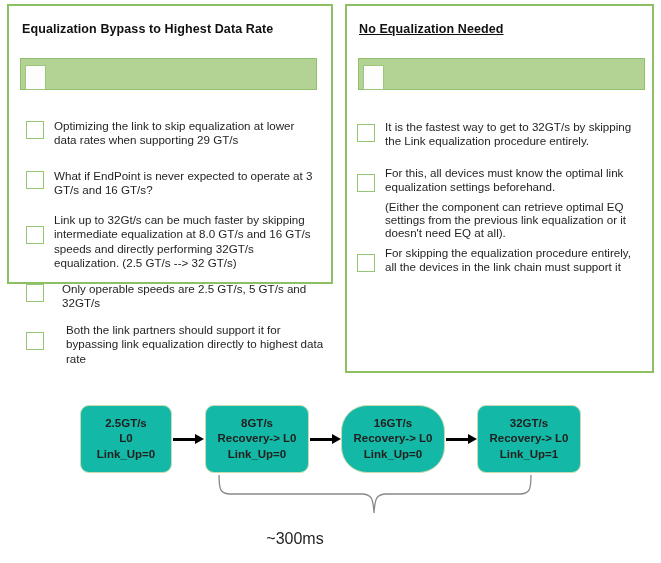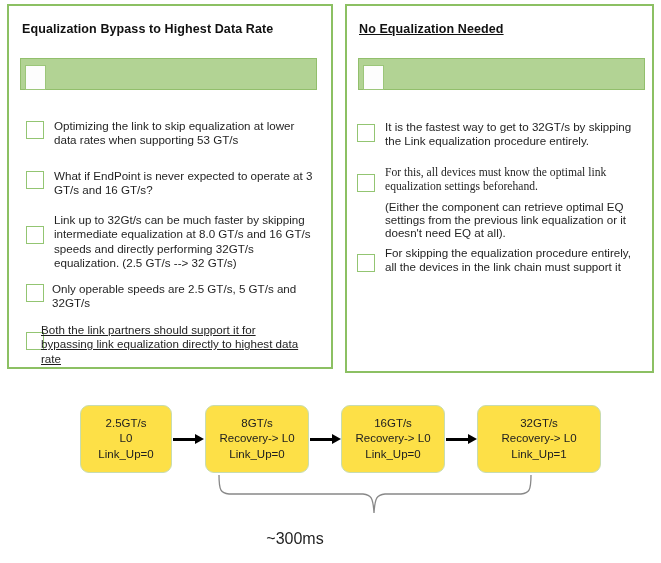--- a/index.html
+++ b/index.html
@@ -10,21 +10,21 @@
     color:#1a1a1a;
     position:relative;
     overflow:hidden;
   }
   .panel{
     position:absolute;
     border:2px solid #8cc063;
     background:#ffffff;
     box-sizing:border-box;
   }
-  #panel-left{left:7px;top:4px;width:326px;height:365px;}
+  #panel-left{left:7px;top:4px;width:326px;height:280px;}
   #panel-right{left:345px;top:4px;width:309px;height:369px;}
 
   .panel-title{
     position:absolute;
     font-size:12.5px;
     font-weight:bold;
     color:#111111;
     letter-spacing:0.1px;
     white-space:nowrap;
   }
@@ -70,32 +70,33 @@
     position:absolute;
     font-size:11.6px;
     line-height:13px;
     color:#1f1f1f;
   }
 
   
   #flow{position:absolute;left:0;top:380px;width:661px;height:183px;}
   .fbox{
     position:absolute;
-    background:#fde047;
+    background:#14b8a6;
     border:1px solid #c7dcb1;
     border-radius:9px;
     box-sizing:border-box;
     display:flex;
     flex-direction:column;
     align-items:center;
     justify-content:center;
     font-size:11.5px;
     line-height:15.5px;
     color:#202020;
     text-align:center;
+    font-weight:bold;
   }
   .fbox span{display:block;white-space:nowrap;}
   .arrow{position:absolute;height:10px;}
   .arrow .shaft{
     position:absolute;left:0;top:4px;
     height:2.6px;background:#000000;
   }
   .arrow .head{
     position:absolute;top:0px;
     width:0;height:0;
@@ -116,59 +117,59 @@
 
 <div class="panel" id="panel-left">
   <div class="panel-title">Equalization Bypass to Highest Data Rate</div>
 
   <div class="green-bar">
     <div class="bar-checkbox"></div>
   </div>
 
   <div class="bullet">
     <div class="cb" style="left:17px;top:115px;"></div>
-    <div class="btext" style="left:45px;top:113px;width:262px;">Optimizing the link to skip equalization at lower data rates when supporting 53 GT/s</div>
+    <div class="btext" style="left:45px;top:113px;width:262px;">Optimizing the link to skip equalization at lower data rates when supporting 29 GT/s</div>
   </div>
 
   <div class="bullet">
     <div class="cb" style="left:17px;top:165px;"></div>
     <div class="btext" style="left:45px;top:163px;width:262px;">What if EndPoint is never expected to operate at 3 GT/s and 16 GT/s?</div>
   </div>
 
   <div class="bullet">
     <div class="cb" style="left:17px;top:220px;"></div>
     <div class="btext" style="left:45px;top:207px;width:262px;">Link up to 32Gt/s can be much faster by skipping intermediate equalization at 8.0 GT/s and 16 GT/s speeds and directly performing 32GT/s equalization. (2.5 GT/s --&gt; 32 GT/s)</div>
   </div>
 
   <div class="bullet">
     <div class="cb" style="left:17px;top:278px;"></div>
-    <div class="btext" style="left:43px;top:276px;width:262px;">Only operable speeds are 2.5 GT/s, 5 GT/s and 32GT/s</div>
+    <div class="btext" style="left:53px;top:276px;width:262px;">Only operable speeds are 2.5 GT/s, 5 GT/s and 32GT/s</div>
   </div>
 
   <div class="bullet">
     <div class="cb" style="left:17px;top:326px;"></div>
-    <div class="btext" style="left:32px;top:317px;width:262px;text-decoration:underline;">Both the link partners should support it for bypassing link equalization directly to highest data rate</div>
+    <div class="btext" style="left:57px;top:317px;width:262px;">Both the link partners should support it for bypassing link equalization directly to highest data rate</div>
   </div>
 </div>
 
 <div class="panel" id="panel-right">
   <div class="panel-title">No Equalization Needed</div>
 
   <div class="green-bar">
     <div class="bar-checkbox"></div>
   </div>
 
   <div class="bullet">
     <div class="cb" style="left:10px;top:118px;"></div>
     <div class="btext" style="left:38px;top:114px;width:257px;">It is the fastest way to get to 32GT/s by skipping the Link equalization procedure entirely.</div>
   </div>
 
   <div class="bullet">
     <div class="cb" style="left:10px;top:168px;"></div>
-    <div class="btext" style="left:38px;top:160px;width:257px;font-family:Liberation Serif, serif;">For this, all devices must know the optimal link equalization settings beforehand.</div>
+    <div class="btext" style="left:38px;top:160px;width:257px;">For this, all devices must know the optimal link equalization settings beforehand.</div>
   </div>
 
   <div class="ptext" style="left:38px;top:194px;width:257px;">(Either the component can retrieve optimal EQ settings from the previous link equalization or it doesn't need EQ at all).</div>
 
   <div class="bullet">
     <div class="cb" style="left:10px;top:248px;"></div>
     <div class="btext" style="left:38px;top:240px;width:257px;">For skipping the equalization procedure entirely, all the devices in the link chain must support it</div>
   </div>
 </div>
 
@@ -189,32 +190,32 @@
     <span>8GT/s</span>
     <span>Recovery-&gt; L0</span>
     <span>Link_Up=0</span>
   </div>
 
   <div class="arrow" style="left:310px;top:54px;width:31px;">
     <div class="shaft" style="width:22px;"></div>
     <div class="head" style="left:22px;"></div>
   </div>
 
-  <div class="fbox" style="left:341px;top:25px;width:104px;height:68px;">
+  <div class="fbox" style="left:341px;top:25px;width:104px;height:68px;border-radius:26px;">
     <span>16GT/s</span>
     <span>Recovery-&gt; L0</span>
     <span>Link_Up=0</span>
   </div>
 
   <div class="arrow" style="left:446px;top:54px;width:31px;">
     <div class="shaft" style="width:22px;"></div>
     <div class="head" style="left:22px;"></div>
   </div>
 
-  <div class="fbox" style="left:477px;top:25px;width:124px;height:68px;">
+  <div class="fbox" style="left:477px;top:25px;width:104px;height:68px;">
     <span>32GT/s</span>
     <span>Recovery-&gt; L0</span>
     <span>Link_Up=1</span>
   </div>
 
   <svg width="400" height="55" style="position:absolute;left:195px;top:93px;" viewBox="0 0 400 55">
     <path d="M 24 2 C 24 18, 26 20, 34 21 L 168 21 C 176 22, 178 24, 179 40 C 180 24, 182 22, 190 21 L 326 21 C 334 20, 336 18, 336 2" fill="none" stroke="#888888" stroke-width="1.3"></path>
   </svg>
 
   <div id="brace-label" style="left:295px;top:150px;width:160px;margin-left:-80px;">~300ms</div>

